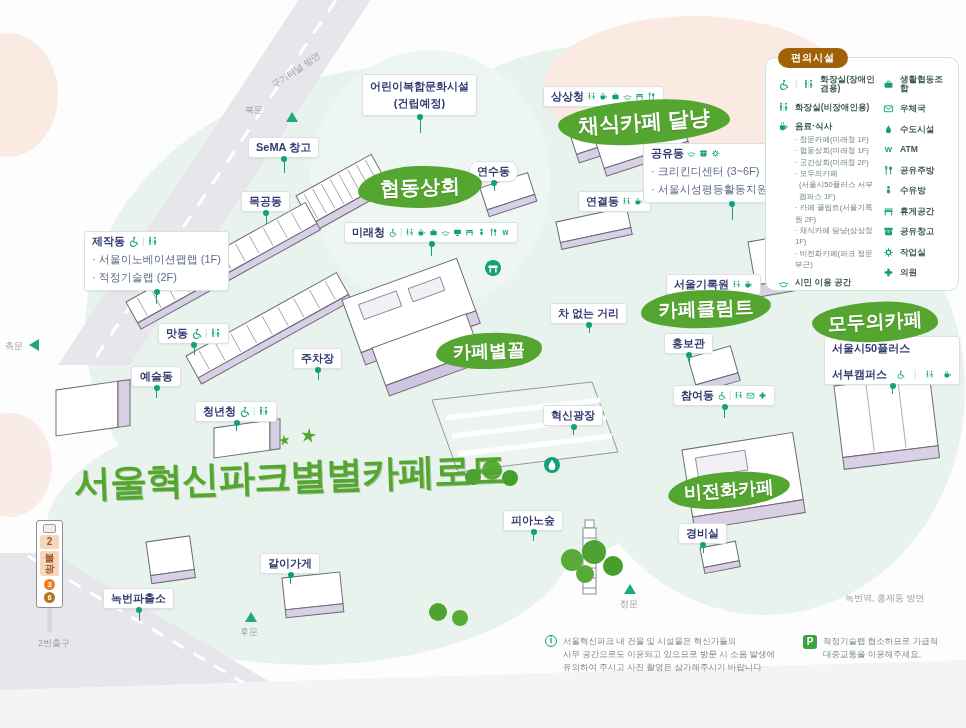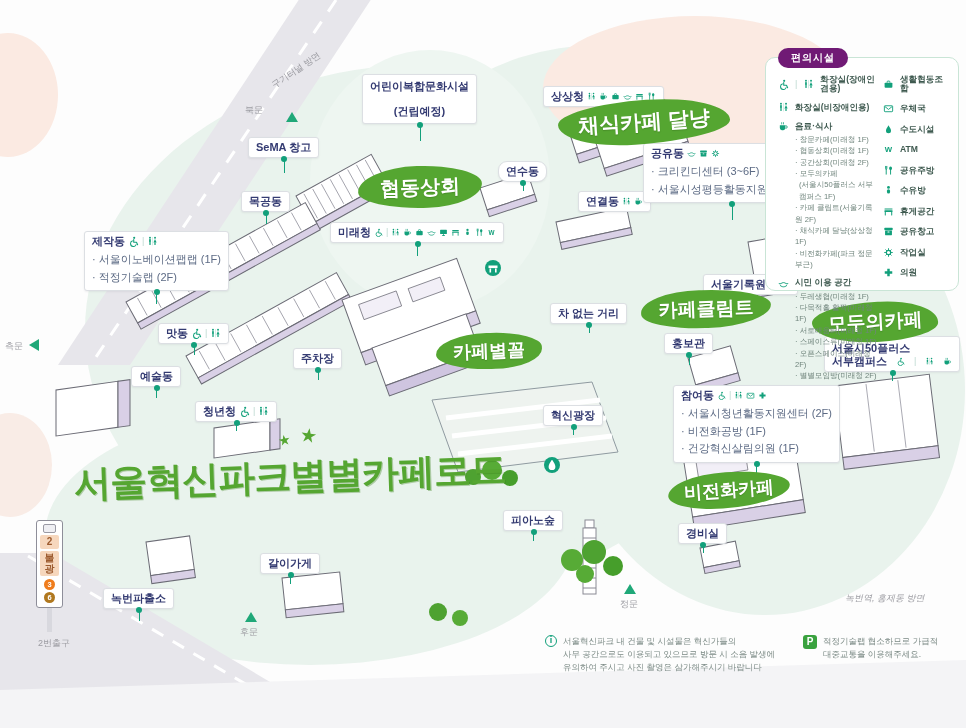--- a/index.html
+++ b/index.html
@@ -28,21 +28,21 @@
         text-shadow:0 1px 1px rgba(30,70,10,.25);}
   
   #title{position:absolute;left:62px;top:452px;width:456px;text-align:center;
          color:#55a631;font-weight:bold;font-size:37px;letter-spacing:-1px;
          transform:rotate(-2deg);z-index:7;text-shadow:1px 1px 0 rgba(60,130,30,.35);}
   .star{position:absolute;color:#55a631;z-index:7;}
 
   
   #legend{position:absolute;left:765px;top:57px;width:194px;height:234px;background:#fff;
           border:1.5px solid #c9e5d6;border-radius:10px;z-index:8;}
-  #legend .pill{position:absolute;left:12px;top:-10px;background:#701a75;color:#fff;
+  #legend .pill{position:absolute;left:12px;top:-10px;background:#a16207;color:#fff;
           font-size:10px;font-weight:bold;padding:3px 13px;border-radius:11px;letter-spacing:1px;}
   #legend .cols{display:flex;padding:17px 8px 6px 12px;gap:6px;}
   .lg-col-l{width:99px;}
   .lg-col-r{flex:1;}
   .lg-row{display:flex;align-items:center;gap:6px;margin-bottom:8px;
           font-size:8.6px;color:#3f5a50;font-weight:bold;line-height:1.1;}
   .lg-col-r .lg-row{margin-bottom:9.5px;}
   .lg-sub{margin:-3px 0 7px 17px;font-size:7.6px;color:#70857d;font-weight:normal;line-height:1.5;}
 
   
@@ -342,40 +342,40 @@
 
   <div class="dir" style="left:268px;top:64px;transform:rotate(-34deg);">구기터널 방면</div>
   <div class="tri" style="left:286px;top:112px;"></div>
   <div class="dir" style="left:245px;top:104px;">북문</div>
   <div class="tri" style="left:28px;top:340px;transform:rotate(-90deg);"></div>
   <div class="dir" style="left:5px;top:340px;">측문</div>
   <div class="tri" style="left:245px;top:612px;"></div>
   <div class="dir" style="left:240px;top:626px;">후문</div>
   <div class="tri" style="left:624px;top:584px;"></div>
   <div class="dir" style="left:620px;top:598px;">정문</div>
-  <div class="dir" style="left:845px;top:592px;font-style:italic;">녹번역, 홍제동 방면</div>
+  <div class="dir" style="left:845px;top:592px;">녹번역, 홍제동 방면</div>
   <div class="dir" style="left:38px;top:637px;">2번출구</div>
 
   <div id="pillar">
     <div class="p-top"></div>
     <div class="p-tan">2</div>
     <div class="p-tan" style="margin-top:2px;">
       <div>불</div>
       <div>광</div>
     </div>
     <div class="p-circles">
       <div class="p-c l3">3</div>
       <div class="p-c l6">6</div>
     </div>
   </div>
   <div id="pole"></div>
 
   <div class="lbl center" style="left:362px;top:74px;">
     <div>어린이복합문화시설</div>
-    <div style="margin-top:10px;">(건립예정)</div>
+    <div style="margin-top:2px;">(건립예정)</div>
     <div class="stem" style="height:18px;"></div>
   </div>
 
   <div class="lbl" style="left:248px;top:137px;">
     <div class="head">
         <span>SeMA 창고</span>
       </div>
     <div class="stem" style="height:16px;"></div>
   </div>
 
@@ -439,21 +439,21 @@
     <div class="stem" style="height:10px;"></div>
   </div>
 
   <div class="lbl" style="left:293px;top:348px;">
     <div class="head">
         <span>주차장</span>
       </div>
     <div class="stem" style="height:12px;"></div>
   </div>
 
-  <div class="lbl" style="left:330px;top:222px;">
+  <div class="lbl" style="left:344px;top:222px;">
     <div class="head">
       <span>미래청</span>
       <svg class="ic sm">
           <use href="#i-wheelchair"></use>
         </svg>
       <span class="sep">|</span>
       <svg class="ic sm">
           <use href="#i-restroom"></use>
         </svg>
       <svg class="ic sm">
@@ -501,21 +501,21 @@
         </svg>
       <svg class="ic sm">
           <use href="#i-bench"></use>
         </svg>
       <svg class="ic sm">
           <use href="#i-utensils"></use>
         </svg>
     </div>
   </div>
 
-  <div class="lbl" style="left:498px;top:161px;border-radius:9px;">
+  <div class="lbl" style="left:469px;top:161px;border-radius:9px;">
     <div class="head">
         <span>연수동</span>
       </div>
     <div class="stem" style="height:10px;"></div>
   </div>
 
   <div class="lbl" style="left:578px;top:191px;">
     <div class="head">
       <span>연결동</span>
       <svg class="ic sm">
@@ -540,21 +540,21 @@
           <use href="#i-gear"></use>
         </svg>
     </div>
     <div class="items">
       <div>· 크리킨디센터 (3~6F)</div>
       <div>· 서울시성평등활동지원센터 (6F)</div>
     </div>
     <div class="stem" style="height:18px;"></div>
   </div>
 
-  <div class="lbl" style="left:666px;top:274px;margin-left:37px;">
+  <div class="lbl" style="left:666px;top:274px;">
     <div class="head">
       <span>서울기록원</span>
       <svg class="ic sm">
           <use href="#i-restroom"></use>
         </svg>
       <svg class="ic sm">
           <use href="#i-coffee"></use>
         </svg>
     </div>
   </div>
@@ -589,32 +589,27 @@
       <span class="sep">|</span>
       <svg class="ic sm">
           <use href="#i-restroom"></use>
         </svg>
       <svg class="ic sm">
           <use href="#i-post"></use>
         </svg>
       <svg class="ic sm">
           <use href="#i-plus"></use>
         </svg>
-    </div>
-    <div class="items">
-      <div>· 서울시청년활동지원센터 (2F)</div>
-      <div>· 비전화공방 (1F)</div>
-      <div>· 건강혁신살림의원 (1F)</div>
     </div>
     <div class="stem" style="height:13px;"></div>
   </div>
 
   <div class="lbl" style="left:824px;top:336px;">
     <div>서울시50플러스</div>
-    <div class="head" style="margin-top:0;gap:9px;">
+    <div class="head" style="margin-top:13px;gap:9px;">
       <span>서부캠퍼스</span>
       <svg class="ic sm">
           <use href="#i-wheelchair"></use>
         </svg>
       <span class="sep">|</span>
       <svg class="ic sm">
           <use href="#i-restroom"></use>
         </svg>
       <svg class="ic sm">
           <use href="#i-coffee"></use>
@@ -703,28 +698,20 @@
           <div>· 카페 클림트(서울기록원 2F)</div>
           <div>· 채식카페 달냥(상상청 1F)</div>
           <div>· 비전화카페(파크 정문 부근)</div>
         </div>
         <div class="lg-row" style="margin-bottom:5px;">
           <svg class="ic">
               <use href="#i-hands"></use>
             </svg>
           <span>시민 이용 공간</span>
         </div>
-        <div class="lg-sub">
-          <div>· 두레생협(미래청 1F)</div>
-          <div>· 다목적홀 활짝(미래청 1F)</div>
-          <div>· 서로배움터(미래청 1F)</div>
-          <div>· 스페이스류(미래청 1F)</div>
-          <div>· 오픈스페이스(미래청 2F)</div>
-          <div>· 별별모임방(미래청 2F)</div>
-        </div>
       </div>
       <div class="lg-col-r">
         <div class="lg-row">
           <svg class="ic">
               <use href="#i-bag"></use>
             </svg>
           <span>생활협동조합</span>
         </div>
         <div class="lg-row">
           <svg class="ic">

